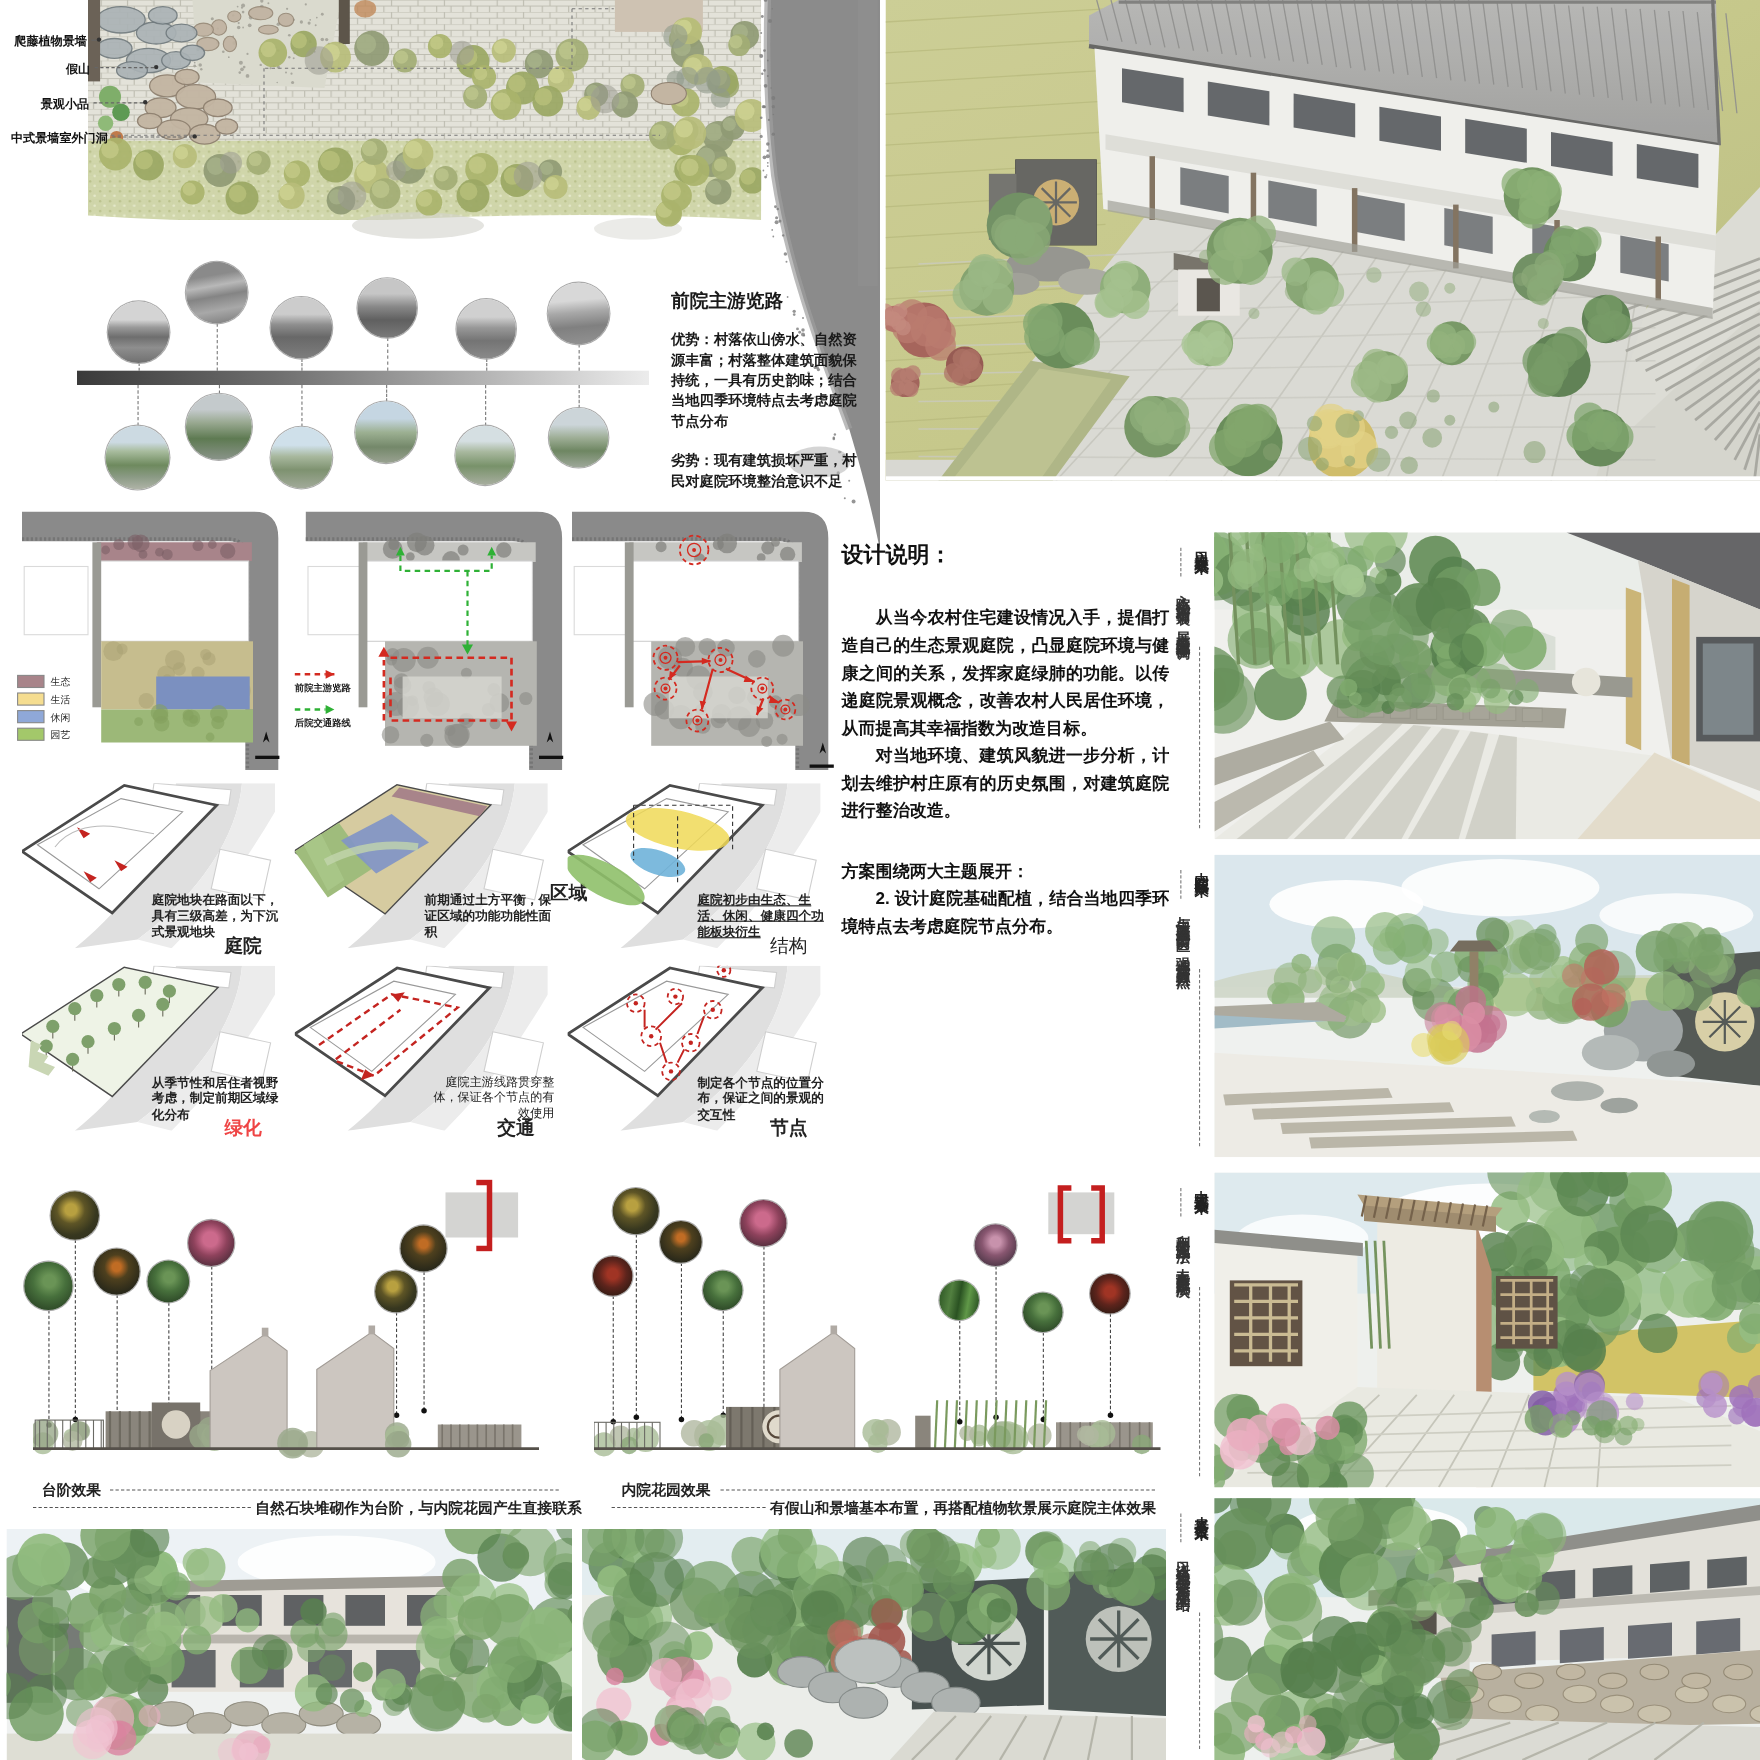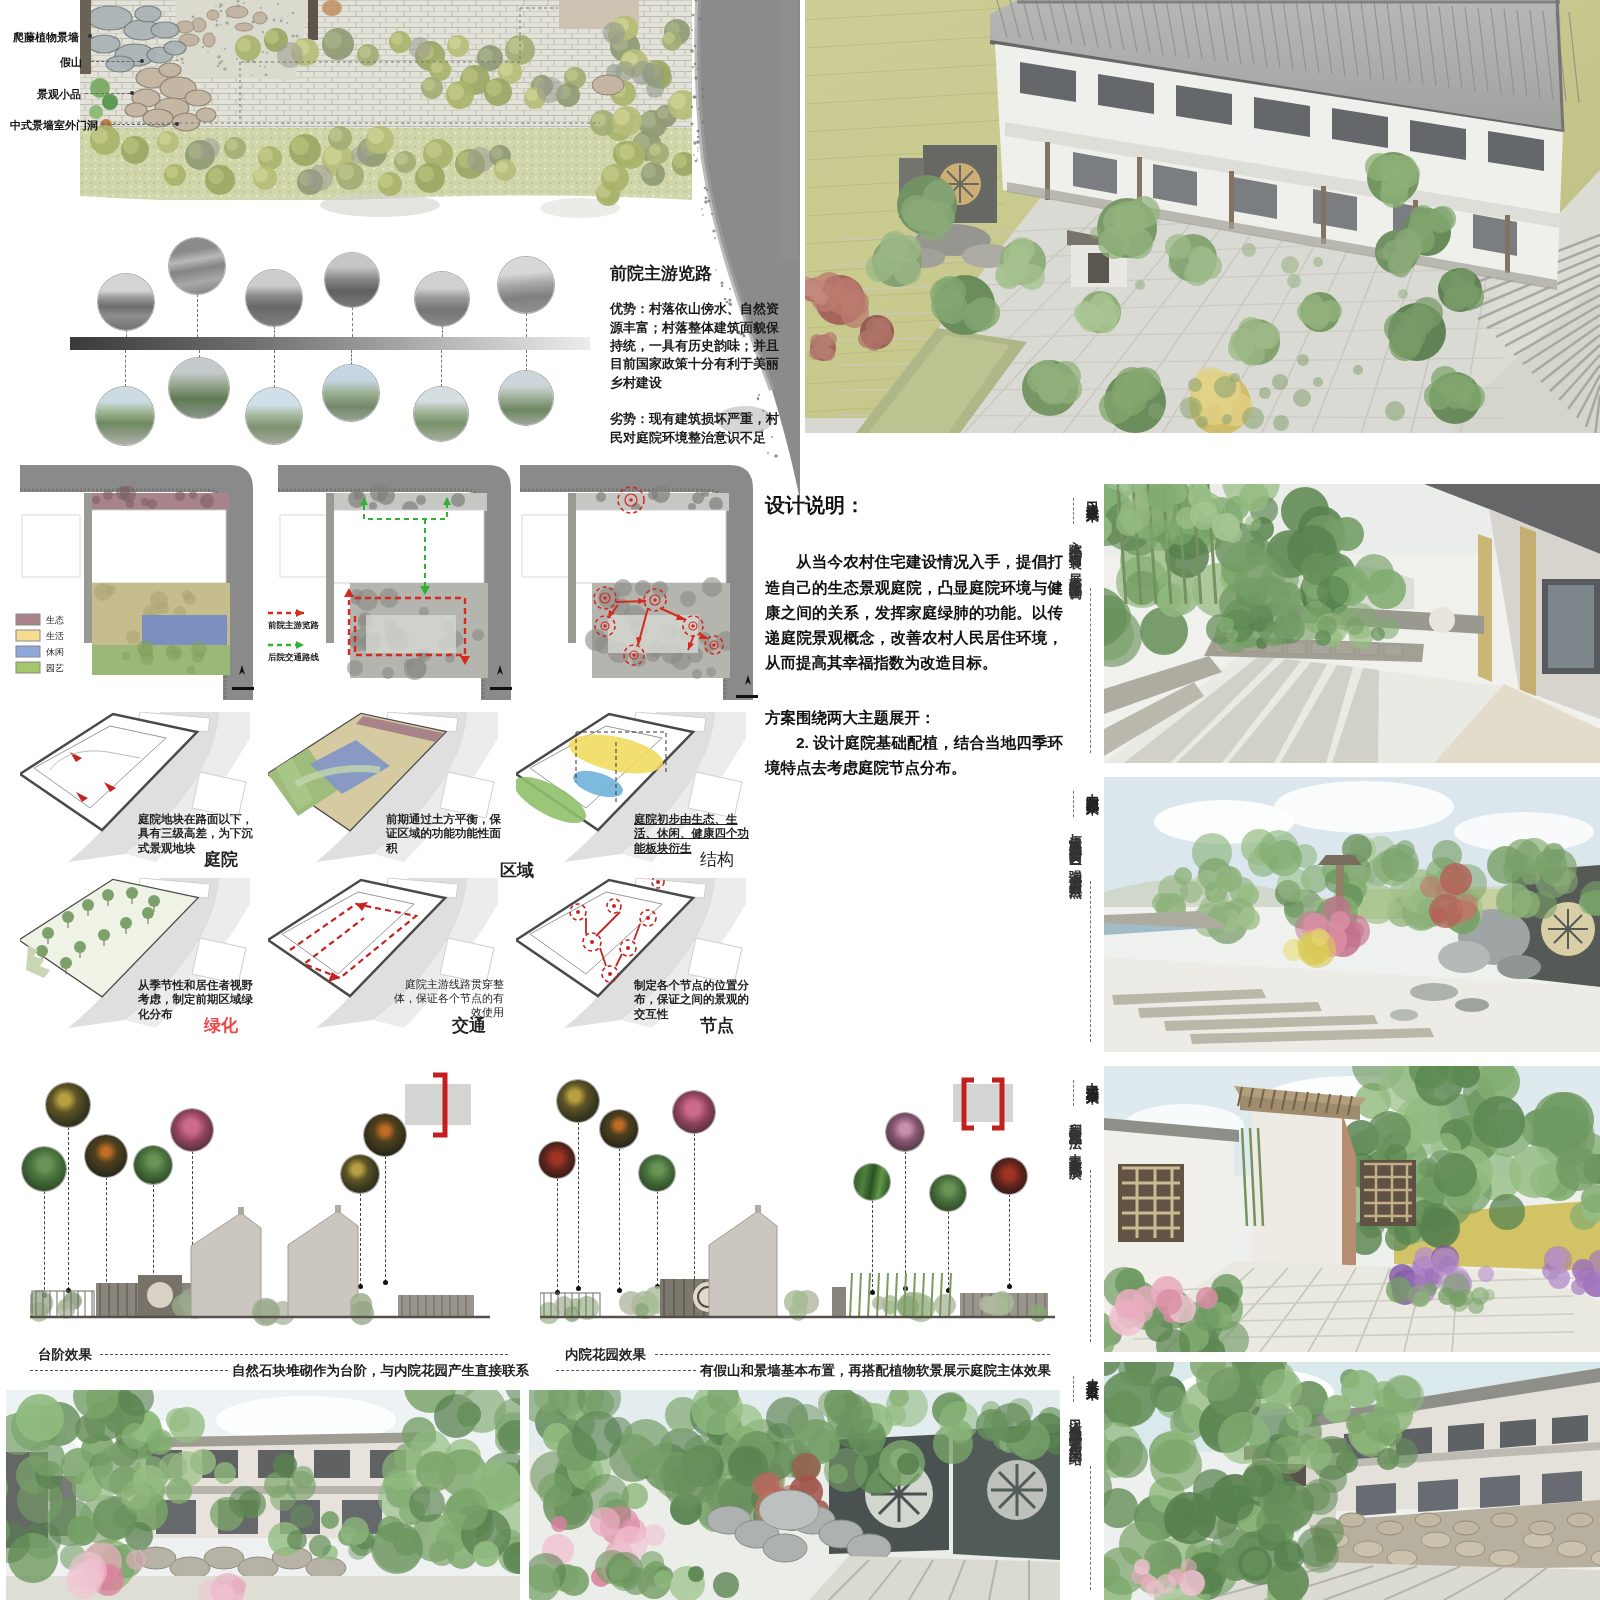--- a/index.html
+++ b/index.html
@@ -419,21 +419,21 @@
     <div class="abs circ" style="left:246px;top:388px;width:56px;height:56px;background:linear-gradient(180deg,#cfe0ea 0 30%,#a8b89e 48%,#7e9270 70%,#a2aa9a 100%);"></div>
 <div class="abs dash-v" style="left:351px;top:350px;height:15px;"></div>
     <div class="abs circ" style="left:323px;top:365px;width:56px;height:56px;background:linear-gradient(180deg,#c5d6e2 0 28%,#9cb092 50%,#74886a 74%,#9aa292 100%);"></div>
 <div class="abs dash-v" style="left:441px;top:350px;height:37px;"></div>
     <div class="abs circ" style="left:414px;top:387px;width:54px;height:54px;background:linear-gradient(180deg,#d5dfe2 0 26%,#a8b89e 44%,#78926a 68%,#a8aea0 100%);"></div>
 <div class="abs dash-v" style="left:526px;top:350px;height:21px;"></div>
     <div class="abs circ" style="left:499px;top:371px;width:54px;height:54px;background:linear-gradient(180deg,#ccd5d9 0 28%,#9eae96 50%,#6e8662 72%,#9ea89a 100%);"></div>
 
 <div class="abs" style="left:610px;top:262px;width:172px;font-size:13px;line-height:1.42;color:#1a1a1a;font-weight:bold;">
   <div style="font-size:17px;font-weight:bold;margin-bottom:14px;">前院主游览路</div>
-  <div>优势：村落依山傍水、自然资源丰富；村落整体建筑面貌保持统，一具有历史韵味；并且目前国家政策十分有利于美丽乡村建设</div>
+  <div>优势：村落依山傍水、自然资源丰富；村落整体建筑面貌保持统，一具有历史韵味；结合当地四季环境特点去考虑庭院节点分布</div>
   <div style="margin-top:18px;">劣势：现有建筑损坏严重，村民对庭院环境整治意识不足</div>
 </div>
 
 <svg class="abs" style="left:805px;top:0" width="795" height="437" viewBox="0 0 795 437">
   <defs>
     <linearGradient id="grassg" x1="0" y1="0" x2="1" y2="1">
       <stop offset="0" stop-color="#c9cb8e"></stop>
           <stop offset="0.5" stop-color="#c2c483"></stop>
           <stop offset="1" stop-color="#b6b978"></stop>
     </linearGradient>
@@ -996,20 +996,21 @@
     <path d="M108 137 L138 136 M152 143 L178 155 M191 168 L200 174 M140 143 L130 180 M110 140 L100 153 M186 170 L180 185"></path>
   </g>
   <path d="M138 136 l-8 -3 v6 Z M178 155 l-8 -6 l-2 6 Z M200 174 l-7 -6 l-2 6 Z M130 180 l-2 -8 l6 1 Z M100 153 l1 -8 l6 3 Z M180 185 l0 -8 l6 2 Z" fill="#d42a20"></path>
   <path d="M240 210 l3 10 l-3 -3 l-3 3 Z" fill="#111"></path>
   <rect x="228" y="230" width="22" height="3" fill="#111"></rect>
 </svg>
 
 <div class="abs" style="left:765px;top:489px;width:298px;font-size:15.5px;line-height:1.62;color:#111;text-align:justify;font-weight:bold;">
   <div style="font-size:20px;font-weight:bold;margin-bottom:28px;">设计说明：</div>
   <div style="text-indent:2em;">从当今农村住宅建设情况入手，提倡打造自己的生态景观庭院，凸显庭院环境与健康之间的关系，发挥家庭绿肺的功能。以传递庭院景观概念，改善农村人民居住环境，从而提高其幸福指数为改造目标。</div>
+  <div style="text-indent:2em;">对当地环境、建筑风貌进一步分析，计划去维护村庄原有的历史氛围，对建筑庭院进行整治改造。</div>
   <div style="margin-top:30px;">方案围绕两大主题展开：</div>
   <div style="text-indent:2em;">2. 设计庭院基础配植，结合当地四季环境特点去考虑庭院节点分布。</div>
 </div>
 
 <svg class="abs" style="left:20px;top:712px" width="230" height="150" viewBox="0 0 230 150">
 
   <path d="M140 0 L200 0 C196 48 162 100 105 142 L48 150 C100 108 132 58 140 0 Z" fill="#dfdfdf"></path>
   <path d="M200 0 L230 0 L230 26 C204 70 176 110 136 150 L105 142 C162 100 196 48 200 0 Z" fill="#ececec"></path>
 
   <path d="M120 0 l70 6 l-2 14 l-70 -6 Z" fill="#fff" stroke="#cfcfcf"></path>
@@ -1034,21 +1035,21 @@
   <path d="M0 62 L93 2 L177 20 L82 118 Z" fill="#ffffff" stroke="#4a4a4a" stroke-width="2.5"></path>
   <path d="M14 56 L90 14 L146 26 L70 96 Z" fill="none" stroke="#999" stroke-width="1"></path>
   <path d="M0 62 L93 2 L177 20 L82 118 Z" fill="#d6cba0"></path>
   <path d="M0 62 L40 36 L70 78 L30 104 Z" fill="#9fbc7c"></path>
   <path d="M8 56 L30 98 L45 88 L24 46 Z" fill="#aac88a" opacity="0.8"></path>
   <path d="M42 52 L88 28 L122 54 L74 82 Z" fill="#8195c5" opacity="0.92"></path>
   <path d="M95 4 L175 21 L168 30 L88 12 Z" fill="#a8848a"></path>
   <path d="M28 72 C55 58 82 54 112 58" stroke="#c2d4ac" stroke-width="7" fill="none" opacity="0.8"></path>
 </svg>
 <div class="abs" style="left:386px;top:812px;width:118px;font-size:11.5px;font-weight:bold;line-height:1.25;color:#222;">前期通过土方平衡，保证区域的功能功能性面积</div>
-<div class="abs" style="left:452px;top:859px;font-size:17px;font-weight:bold;color:#222;padding-left:48px;">区域</div>
+<div class="abs" style="left:452px;top:800px;font-size:17px;font-weight:bold;color:#222;padding-left:48px;">区域</div>
 
 <svg class="abs" style="left:516px;top:712px" width="230" height="150" viewBox="0 0 230 150">
 
   <path d="M140 0 L200 0 C196 48 162 100 105 142 L48 150 C100 108 132 58 140 0 Z" fill="#dfdfdf"></path>
   <path d="M200 0 L230 0 L230 26 C204 70 176 110 136 150 L105 142 C162 100 196 48 200 0 Z" fill="#ececec"></path>
 
   <path d="M120 0 l70 6 l-2 14 l-70 -6 Z" fill="#fff" stroke="#cfcfcf"></path>
   <path d="M180 60 l46 10 l-8 36 l-46 -10 Z" fill="#fff" stroke="#cfcfcf"></path>
 
   <path d="M0 62 L93 2 L177 20 L82 118 Z" fill="#ffffff" stroke="#4a4a4a" stroke-width="2.5"></path>

